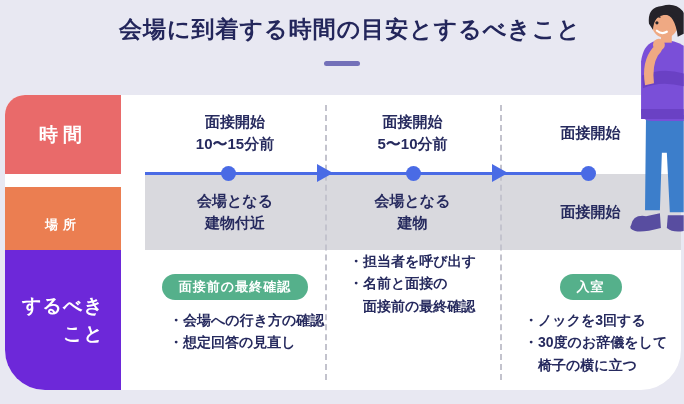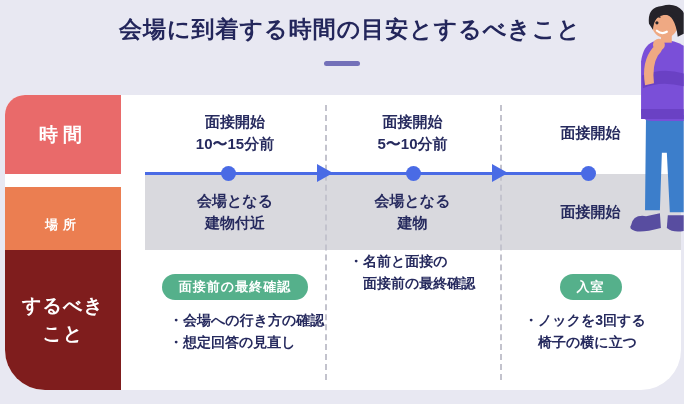--- a/index.html
+++ b/index.html
@@ -19,21 +19,21 @@
   .card{
     position:absolute;left:5px;top:95px;width:676px;height:295px;
     background:#FFFFFF;border-radius:20px 12px 40px 40px;overflow:hidden;
   }
   .head{
     position:absolute;left:0;width:116px;display:flex;align-items:center;justify-content:center;
     color:#fff;font-weight:bold;text-align:center;z-index:2;
   }
   .head-time{top:0;height:79px;background:#E96A6A;font-size:19px;letter-spacing:5px;}
   .head-place{top:92px;height:76px;background:#EB7E51;font-size:13px;letter-spacing:5px;}
-  .head-todo{top:155px;height:140px;background:#7f1d1d;font-size:19px;letter-spacing:1px;line-height:1.5;white-space:pre-line;}
+  .head-todo{top:155px;height:140px;background:#6d28d9;font-size:19px;letter-spacing:1px;line-height:1.5;white-space:pre-line;text-align:right;}
   .bg-place{position:absolute;left:140px;top:79px;width:536px;height:76px;background:#D9D9DE;z-index:0;}
   .sep{position:absolute;top:10px;height:275px;width:0;border-left:2px dashed #C3C3CD;z-index:1;}
   .sep1{left:320px;}
   .sep2{left:495px;}
   .cell{
     position:absolute;display:flex;align-items:center;justify-content:center;text-align:center;
     font-weight:bold;color:#262A5E;font-size:15px;line-height:1.5;white-space:pre-line;z-index:2;
   }
   .r1{top:2px;height:72px;}
   .r2{top:81px;height:72px;}
@@ -104,29 +104,31 @@
     <div class="todo c1">
       <span class="badge">面接前の最終確認</span>
       <div class="todo-items">
         <div class="todo-line">・会場への行き方の確認</div>
         <div class="todo-line">・想定回答の見直し</div>
       </div>
     </div>
 
     <div class="todo c2">
       <div class="todo-items">
+        <div class="todo-line">・担当者を呼び出す</div>
         <div class="todo-line">・名前と面接の</div>
         <div class="todo-line">　面接前の最終確認</div>
       </div>
     </div>
 
     <div class="todo c3">
       <span class="badge">入室</span>
       <div class="todo-items">
         <div class="todo-line">・ノックを3回する</div>
+        <div class="todo-line">・30度のお辞儀をして</div>
         <div class="todo-line">　椅子の横に立つ</div>
       </div>
     </div>
 
   </div>
 
   <svg class="person" viewBox="0 0 72 232" aria-hidden="true">
 
     <path d="M34 112 L33 208 L48 208 L50 150 L55 150 L58 210 L72 210 L72 112 Z" fill="#3C7ECB"></path>
 

